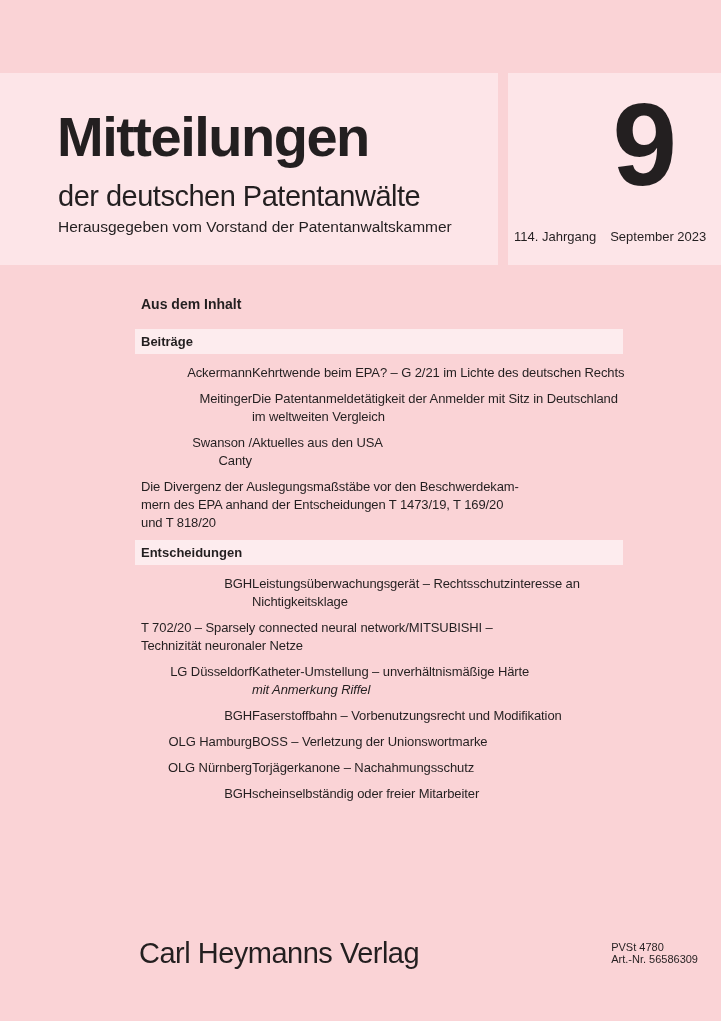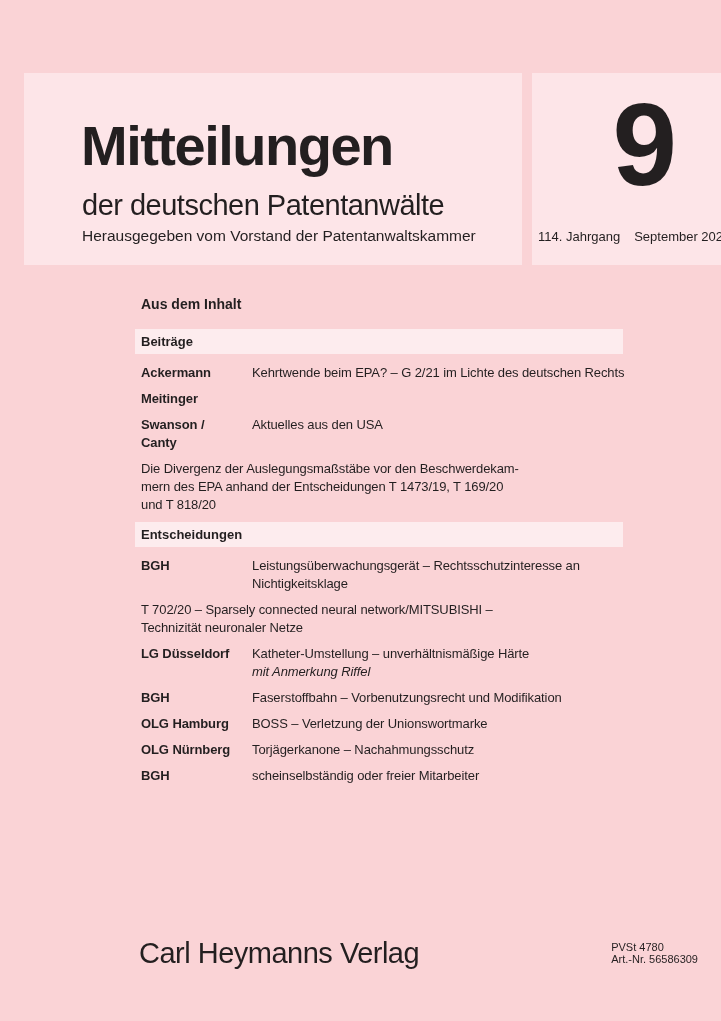--- a/index.html
+++ b/index.html
@@ -6,21 +6,21 @@
   body{
     width:721px;height:1021px;
     font-family:"Liberation Sans",sans-serif;
     background:#fad3d6;
     color:#231f20;
   }
   .page{position:relative;width:721px;height:1021px;overflow:hidden;background:var(--bg,#fad3d6);color:var(--fg,#231f20);}
 
   
   .masthead{display:flex;margin-top:73px;height:192px;gap:10px;}
-  .mast-left{flex:0 0 498px;background:var(--panel,#fde5e8);box-sizing:border-box;padding:44px 0 0 57px;margin-left:24px;}
+  .mast-left{flex:0 0 498px;background:var(--panel,#fde5e8);box-sizing:border-box;padding:35px 0 0 57px;}
   .mast-right{flex:1 1 auto;background:var(--panel,#fde5e8);position:relative;}
 
   .journal-title{font-size:56px;line-height:58px;font-weight:700;letter-spacing:-1.5px;margin:0;}
   .journal-subtitle{font-size:29px;line-height:33px;font-weight:400;letter-spacing:-0.5px;margin:14px 0 0 1px;}
   .journal-tagline{font-size:15.5px;line-height:18px;font-weight:400;margin:5px 0 0 1px;}
 
   .issue-number{position:absolute;top:14px;right:44px;font-size:116px;line-height:116px;font-weight:700;}
   .issue-meta{position:absolute;left:6px;bottom:21px;font-size:13px;line-height:15px;white-space:nowrap;}
   .issue-meta .volume{margin-right:14px;}
 
@@ -29,21 +29,21 @@
   .contents-heading{font-size:14px;line-height:16px;font-weight:700;margin:0 0 17px 0;}
 
   .section-bar{
     height:25px;width:482px;
     margin:8px 0 10px -6px;padding-left:6px;
     background:var(--bar,#fdecee);
     display:flex;align-items:center;
     font-size:13px;font-weight:700;
   }
   .toc-row{display:flex;margin:0 0 8px 0;font-size:13px;line-height:18px;letter-spacing:-0.1px;}
-  .toc-author{width:111px;flex:0 0 111px;font-weight:700;}
+  .toc-author{width:111px;flex:0 0 111px;font-weight:400;text-align:right;}
   .toc-title{flex:1 1 auto;}
   .toc-line{white-space:nowrap;}
   .toc-note{white-space:nowrap;font-style:italic;}
 
   
   .publisher{position:absolute;left:139px;top:936px;font-size:29px;line-height:34px;font-weight:400;letter-spacing:-0.5px;}
   .imprint{position:absolute;right:23px;top:941px;font-size:11px;line-height:12px;text-align:left;}
 </style>
 </head>
 <body>
@@ -72,20 +72,24 @@
           <div class="toc-author">
             <div class="toc-line">Ackermann</div>
           </div>
           <div class="toc-title">
             <div class="toc-line">Kehrtwende beim EPA? – G 2/21 im Lichte des deutschen Rechts</div>
           </div>
         </div>
         <div class="toc-row">
           <div class="toc-author">
             <div class="toc-line">Meitinger</div>
+          </div>
+          <div class="toc-title">
+            <div class="toc-line">Die Patentanmeldetätigkeit der Anmelder mit Sitz in Deutschland</div>
+            <div class="toc-line">im weltweiten Vergleich</div>
           </div>
         </div>
         <div class="toc-row">
           <div class="toc-author">
             <div class="toc-line">Swanson /</div>
             <div class="toc-line">Canty</div>
           </div>
           <div class="toc-title">
             <div class="toc-line">Aktuelles aus den USA</div>
           </div>

